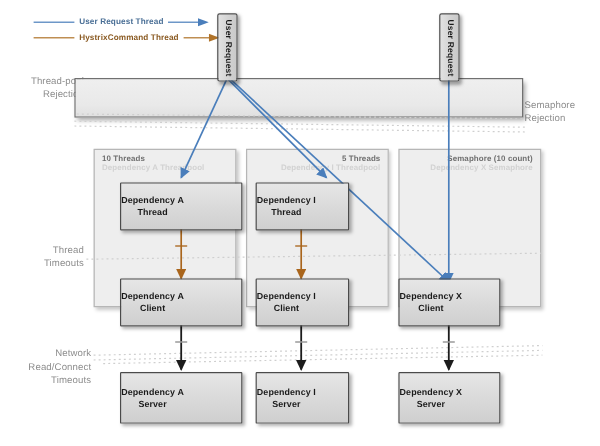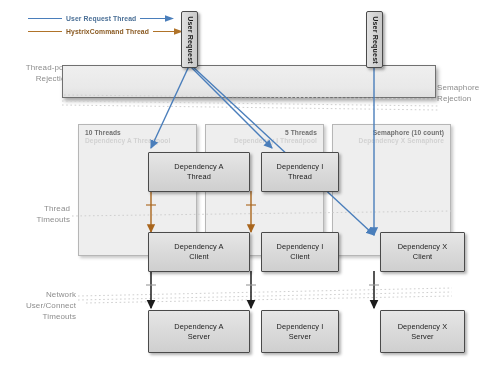--- a/index.html
+++ b/index.html
@@ -23,28 +23,27 @@
   
   .box {
     position: absolute;
     box-sizing: border-box;
     background: linear-gradient(180deg,#e6e6e6 0%, #d9d9d9 55%, #cfcfcf 100%);
     border: 1px solid #4a4a4a;
     border-radius: 1px;
     box-shadow: 2px 2px 3px rgba(0,0,0,0.30);
     display: flex;
     align-items: center;
-    justify-content: center;
+    justify-content: flex-start;
     text-align: center;
     color: #1a1a1a;
     font-size: 7.4px;
-    font-weight: normal;
+    font-weight: bold;
     line-height: 1.35;
     letter-spacing: 0.1px;
-    margin-left: 48px;
   }
   .box .l2 { display:block; }
 
   
   .vbox {
     position: absolute;
     box-sizing: border-box;
     background: linear-gradient(90deg,#e2e2e2 0%, #d4d4d4 50%, #c9c9c9 100%);
     border: 1px solid #4a4a4a;
     border-radius: 2px;
@@ -159,21 +158,21 @@
     <div>Rejection</div>
   </div>
 
   <div class="slabel r" style="left:2px; top:204px; width:68px;">
     <div>Thread</div>
     <div>Timeouts</div>
   </div>
 
   <div class="slabel r" style="left:2px; top:290px; width:74px;">
     <div>Network</div>
-    <div>User/Connect</div>
+    <div>Read/Connect</div>
     <div>Timeouts</div>
   </div>
 
   <div class="rejbar" style="left:62px; top:65px; width:374px; height:33px;"></div>
 
   <div class="pool" style="left:78px; top:124px; width:119px; height:132px;">
     <div class="hdr">10 Threads</div>
     <div class="sub">Dependency A Threadpool</div>
   </div>
 

